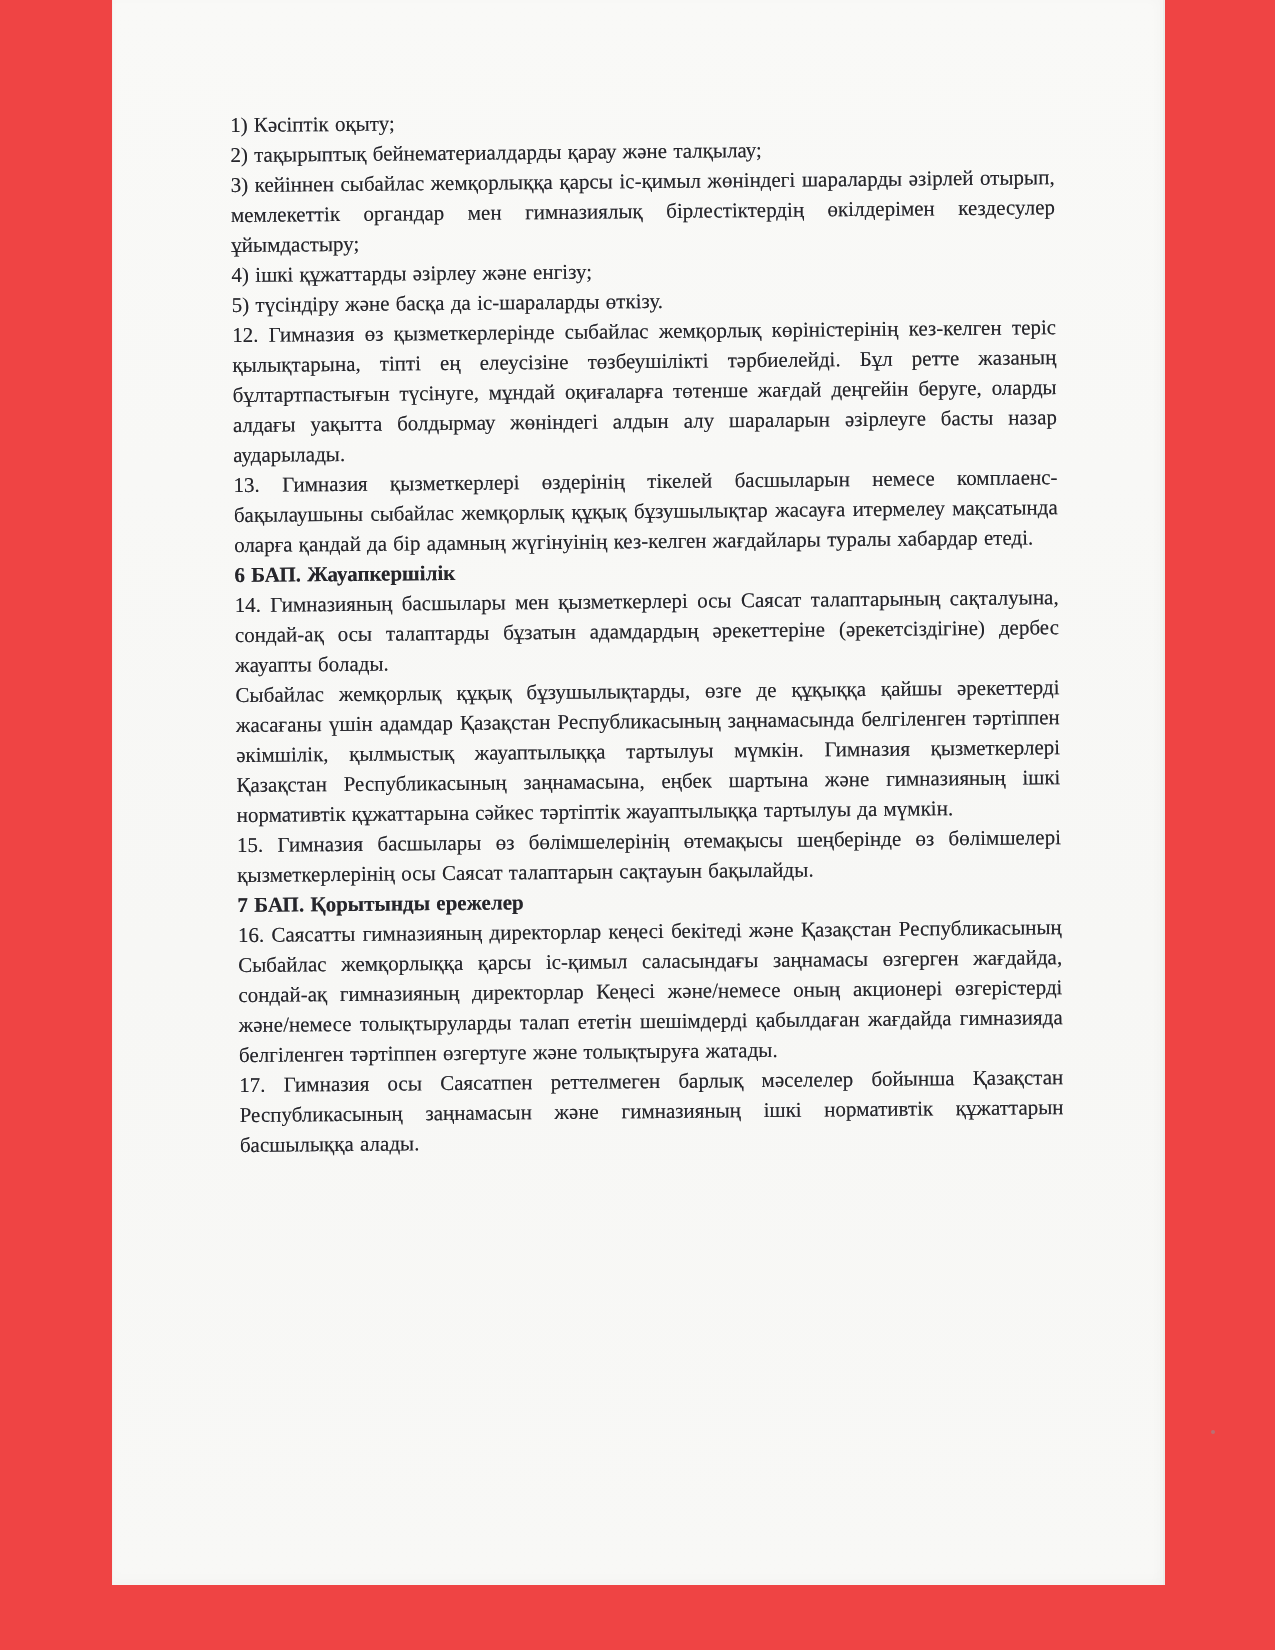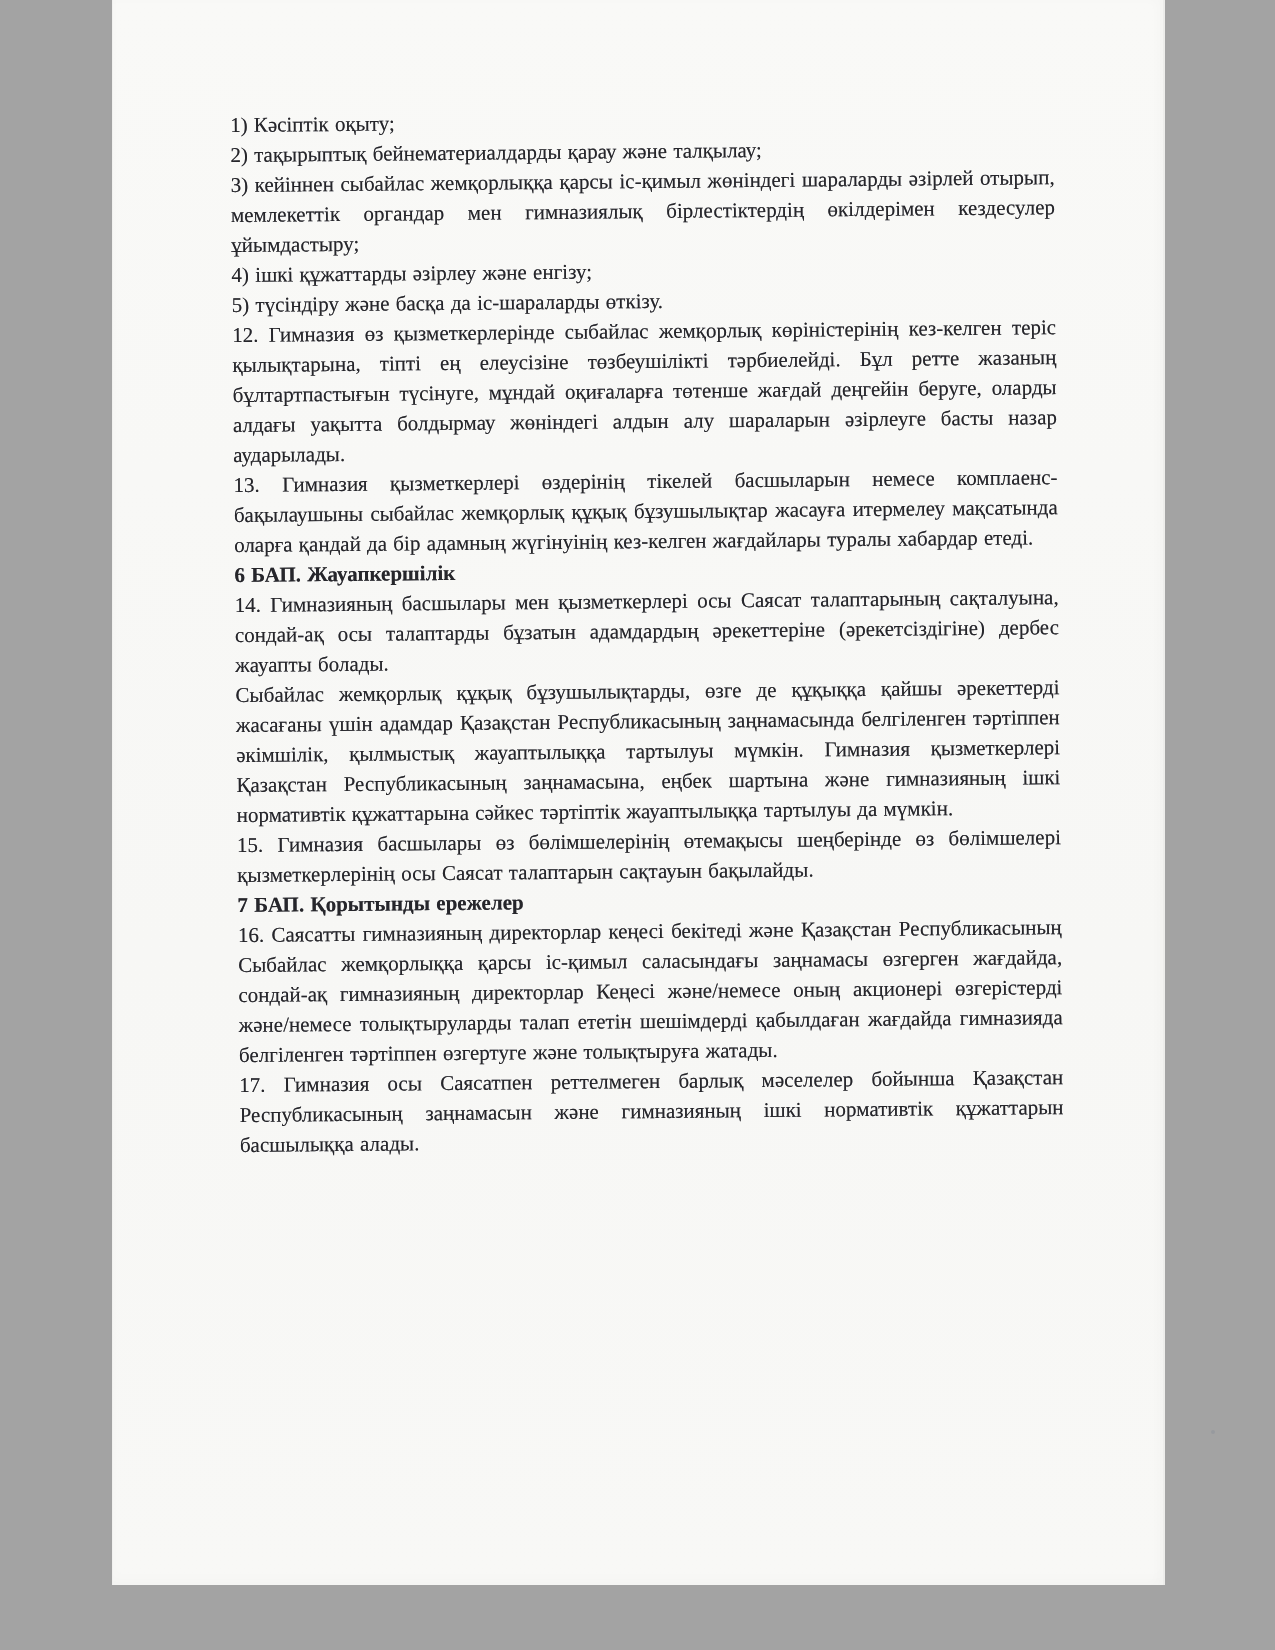--- a/index.html
+++ b/index.html
@@ -10,21 +10,21 @@
   body {
     width: 1275px;
     height: 1650px;
     position: relative;
     overflow: hidden;
     font-family: "Liberation Serif", "DejaVu Serif", serif;
   }
   .scan-canvas {
     position: absolute;
     inset: 0;
-    background: #a3a3a3;
+    background: #ef4444;
     padding-left: 48px;
   }
   .paper {
     position: absolute;
     left: 112px;
     top: 0;
     width: 1050px;
     height: 1585px;
     background: linear-gradient(180deg, #f9f9f7 0%, #f7f7f5 60%, #f8f8f6 100%);
     border-right: 2px solid #ededeb;

